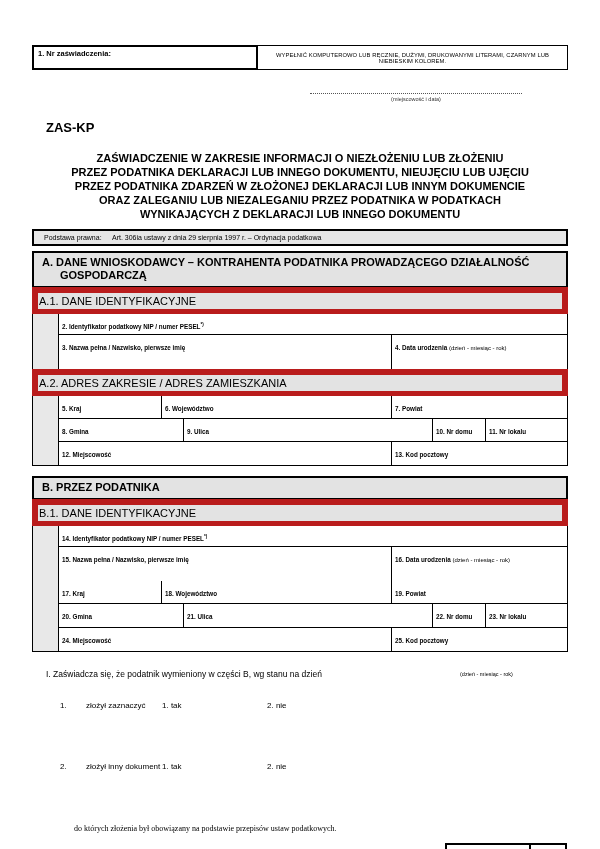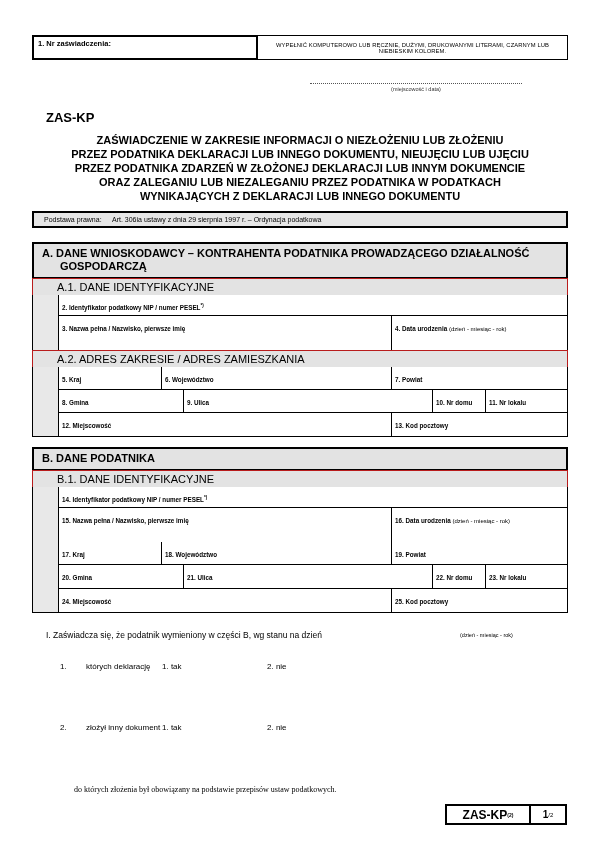--- a/index.html
+++ b/index.html
@@ -1,39 +1,39 @@
 <!DOCTYPE html>
 <html><head>
 <meta charset="utf-8">
 <style>
   * { margin:0; padding:0; box-sizing:border-box; }
   html,body { width:600px; height:849px; background:#fff; font-family:"Liberation Sans",sans-serif; color:#000; }
   .page { position:relative; width:600px; height:849px; background:#fff; outline:1px solid #c9c9c9; overflow:hidden; }
   .form { position:absolute; left:32px; top:0; width:536px; }
 
   
-  .top-row { display:flex; margin-top:35px; height:25px; }
+  .top-row { display:flex; margin-top:45px; height:25px; }
   .cert-box { width:226px; border:2px solid #000; padding:2px 4px; font-size:7.5px; font-weight:bold; background:#fff; }
   .instr-box { flex:1; border:1px solid #000; border-left:none; display:flex; align-items:center; justify-content:center; padding:0 6px; }
   .instr-box span { font-size:5.8px; letter-spacing:0.1px; text-align:center; }
   .org-label { margin:5px 0 0 14px; font-size:7.5px; font-weight:bold; }
 
   .place-date { width:212px; margin:16px 46px 0 auto; text-align:center; }
   .pd-dots { border-bottom:1.5px dotted #555; height:8px; }
   .pd-caption { font-size:5.5px; color:#333; margin-top:2px; }
 
   .form-code { margin:18px 0 0 14px; font-size:13px; font-weight:bold; }
-  .main-title { margin-top:8px; text-align:center; font-size:11px; font-weight:bold; line-height:14px; white-space:pre-line; }
+  .main-title { margin-top:16px; text-align:center; font-size:11px; font-weight:bold; line-height:14px; white-space:pre-line; }
 
   .legal-row { display:flex; margin-top:8px; border:2px solid #000; background:#e6e6e6; padding:3px 6px 3px 10px; }
   .legal-label { font-size:7px; width:68px; }
   .legal-text { font-size:7px; }
 
-  .sec-hdr { border:2px solid #000; background:#e3e3e3; margin-top:14px; padding:3px 8px 4px 26px; font-size:11px; font-weight:bold; line-height:13px; text-indent:-18px; }
-  .sub-hdr { border:1px solid #b91c1c; background:#e3e3e3; margin-top:-1px; padding:2px 24px; font-size:11px; }
+  .sec-hdr { border:2px solid #000; background:#e3e3e3; margin-top:5px; padding:3px 8px 4px 26px; font-size:11px; font-weight:bold; line-height:13px; text-indent:-18px; }
+  .sub-hdr { border:6px solid #b91c1c; background:#e3e3e3; margin-top:-1px; padding:2px 1px; font-size:11px; }
 
   .fieldset { display:flex; border:1px solid #000; border-top:none; margin-top:-1px; }
   .gutter { width:26px; background:#e8e8e8; border-right:1px solid #000; }
   .frows { flex:1; display:flex; flex-direction:column; }
   .frow { display:flex; }
   .frow + .frow { border-top:1px solid #000; }
   .fcell { position:relative; background:#fff; padding:1px 3px; overflow:hidden; }
   .fcell + .fcell { border-left:1px solid #000; }
   .flabel { font-size:6.3px; font-weight:bold; }
   .fnote { font-size:6px; font-weight:normal; }
@@ -132,21 +132,21 @@
           <div class="fcell w53 h22"><span class="flabel">10. Nr domu</span></div>
           <div class="fcell w82 h22"><span class="flabel">11. Nr lokalu</span></div>
         </div>
         <div class="frow">
           <div class="fcell grow h23"><span class="flabel">12. Miejscowość</span></div>
           <div class="fcell w176 h23"><span class="flabel">13. Kod pocztowy</span></div>
         </div>
       </div>
     </div>
 
-    <div class="sec-hdr" style="margin-top:10px;">B. DANE PODATNIKA</div>
+    <div class="sec-hdr" style="margin-top:10px;">B. PRZEZ PODATNIKA</div>
     <div class="sub-hdr">B.1. DANE IDENTYFIKACYJNE</div>
 
     <div class="fieldset">
       <div class="gutter"></div>
       <div class="frows">
         <div class="frow">
           <div class="fcell grow h20">
             <span class="flabel"><span>14. Identyfikator podatkowy NIP / numer PESEL</span><sup>*)</sup></span>
             
           </div>
@@ -184,21 +184,21 @@
     </div>
 
     <div class="decl">
       <div class="decl-line1">
         <div class="decl-intro">I. Zaświadcza się, że podatnik wymieniony w części B,  wg stanu na dzień</div>
         <div class="decl-note">(dzień - miesiąc - rok)</div>
       </div>
 
       <div class="decl-item">
         <span class="ino">1.</span>
-        <span class="ilabel">których deklarację</span>
+        <span class="ilabel">złożył zaznaczyć</span>
         <span class="iyes">1. tak</span>
         <span class="inie">2. nie</span>
       </div>
 
       <div class="decl-item">
         <span class="ino">2.</span>
         <span class="ilabel">złożył inny dokument</span>
         <span class="iyes">1. tak</span>
         <span class="inie">2. nie</span>
       </div>

